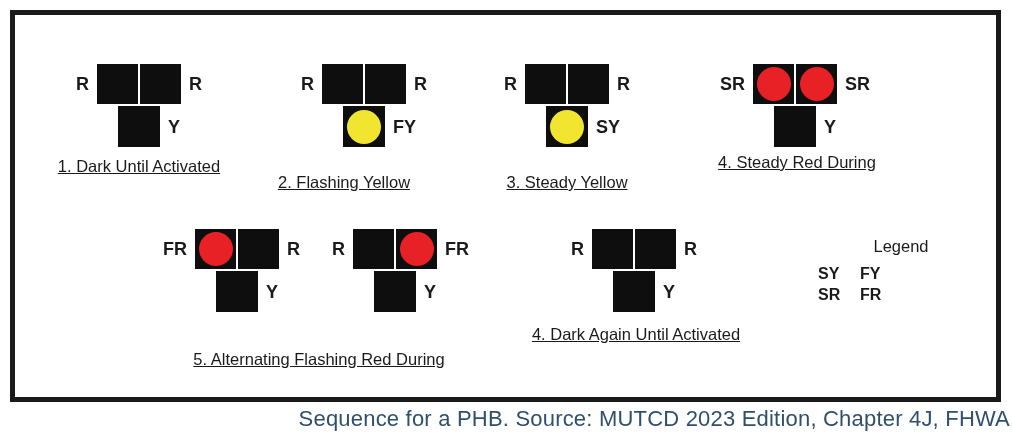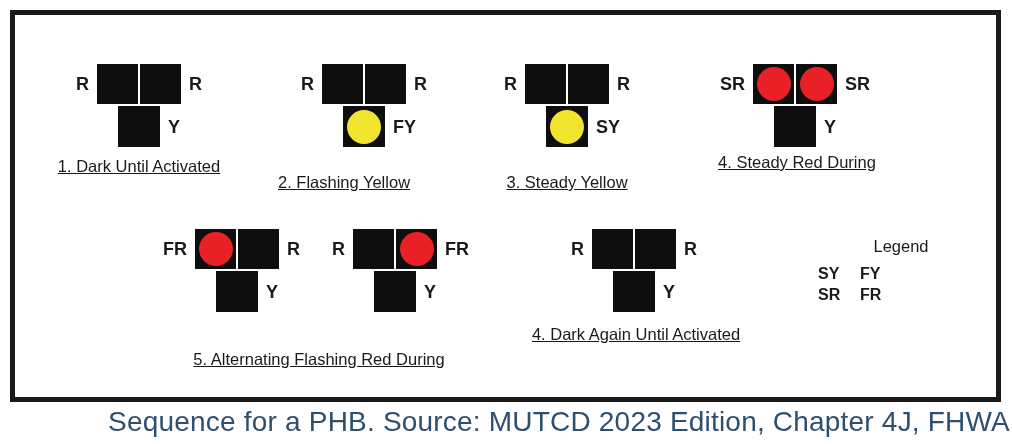--- a/index.html
+++ b/index.html
@@ -54,21 +54,21 @@
     text-align:center;font-size:16.5px;
     text-underline-offset:4px;
   }
   .legend-rows{
     margin-top:9px;display:grid;grid-template-columns:36px 1fr;
     column-gap:6px;row-gap:2px;font-size:16px;line-height:18.5px;
   }
   .legend-abbr{font-weight:bold;}
   
   .source{
-    position:absolute;right:2px;top:406px;font-size:28px;
+    position:absolute;right:2px;top:406px;font-size:22px;
     letter-spacing:0.2px;color:var(--caption,#2e4f6e);white-space:nowrap;margin-left:32px;
   }
 </style>
 </head>
 <body>
 
 <div class="frame"></div>
 
 <div class="unit pos-u1">
   <div class="row-top">

